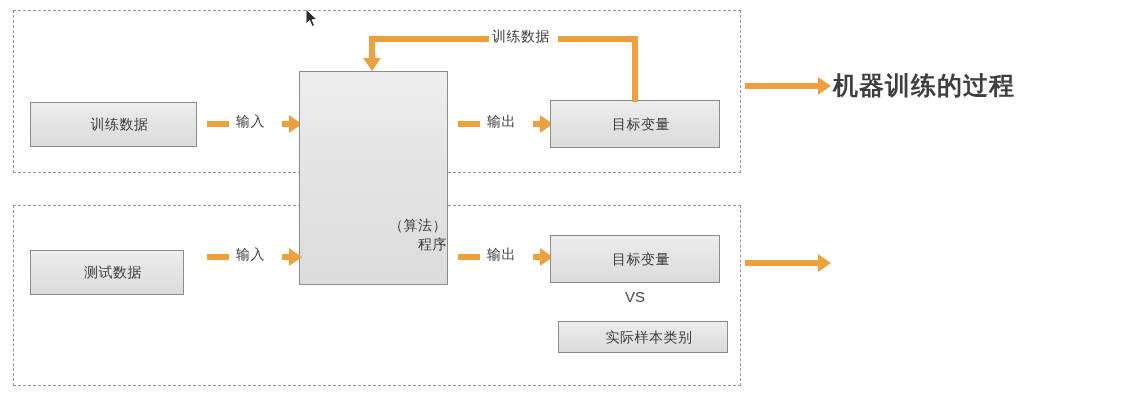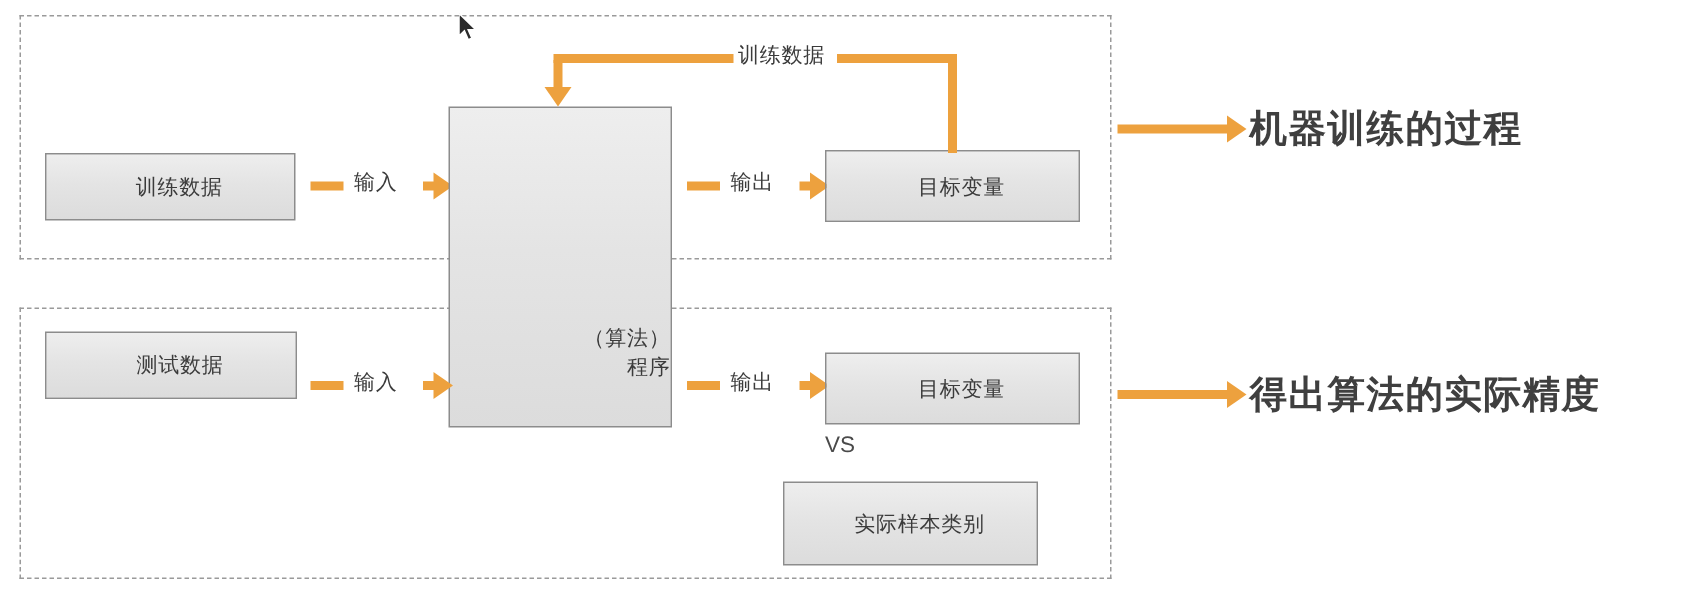--- a/index.html
+++ b/index.html
@@ -38,35 +38,36 @@
     font-size: 14px;
     letter-spacing: 0.5px;
     display: flex;
     align-items: center;
     justify-content: center;
     text-align: right;
     line-height: 1.35;
     padding-left: 12px;
   }
   #box-train-data  { left: 30px;  top: 102px; width: 167px; height: 45px; }
-  #box-test-data   { left: 30px;  top: 221px; width: 168px; height: 45px; }
+  #box-test-data   { left: 30px;  top: 250px; width: 154px; height: 45px; }
   #box-program     { left: 299px; top: 71px;  width: 149px; height: 214px;
                      align-items: flex-end; padding-bottom: 30px; }
   #box-target-1    { left: 550px; top: 100px; width: 170px; height: 48px; }
   #box-target-2    { left: 550px; top: 235px; width: 170px; height: 48px; }
-  #box-actual      { left: 522px; top: 321px; width: 170px; height: 56px; }
+  #box-actual      { left: 558px; top: 321px; width: 170px; height: 32px; }
 
   .box-program-text { width: 100%; }
 
   
   #vs-label {
     position: absolute;
     left: 550px;
     top: 288px;
     width: 170px;
+    text-align: center;
     font-size: 15px;
     color: #4a4a4a;
   }
 
   
   .oline-h {
     position: absolute;
     height: 6px;
     background: #eda13e;
   }
@@ -225,19 +226,18 @@
   <div class="node-box" id="box-actual">
     <span>实际样本类别</span>
   </div>
 
   <div class="oline-h" id="out-line-1"></div>
   <div class="oarrow-r" id="arw-conc-1"></div>
   <div class="conclusion" id="conc-1">机器训练的过程</div>
 
   <div class="oline-h" id="out-line-2"></div>
   <div class="oarrow-r" id="arw-conc-2"></div>
-  <div class="conclusion" id="conc-2">得出算法的实际精度</div>
 
   <svg id="cursor" viewBox="0 0 14 20">
     <polygon points="0,0 0,15 3.6,11.6 6.2,17.5 8.6,16.4 6.1,10.8 11,10.6" fill="#2b2b2b" stroke="#ffffff" stroke-width="1"></polygon>
   </svg>
 
 </div>
 
 </body></html>

